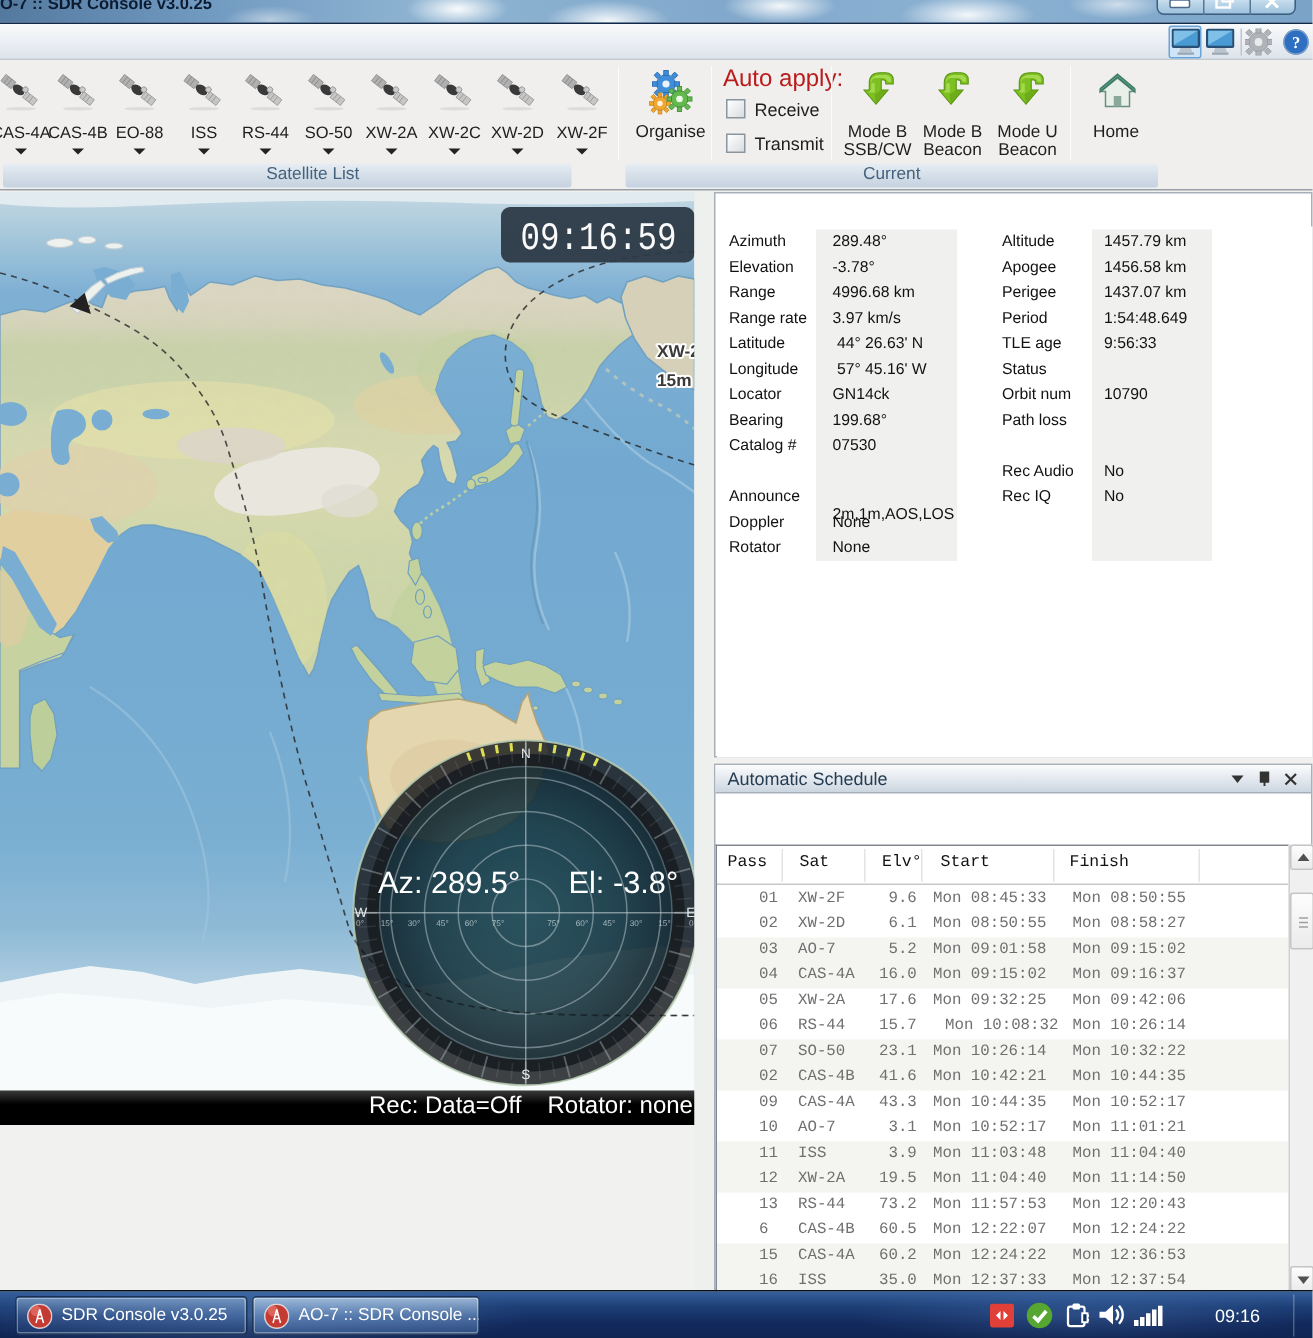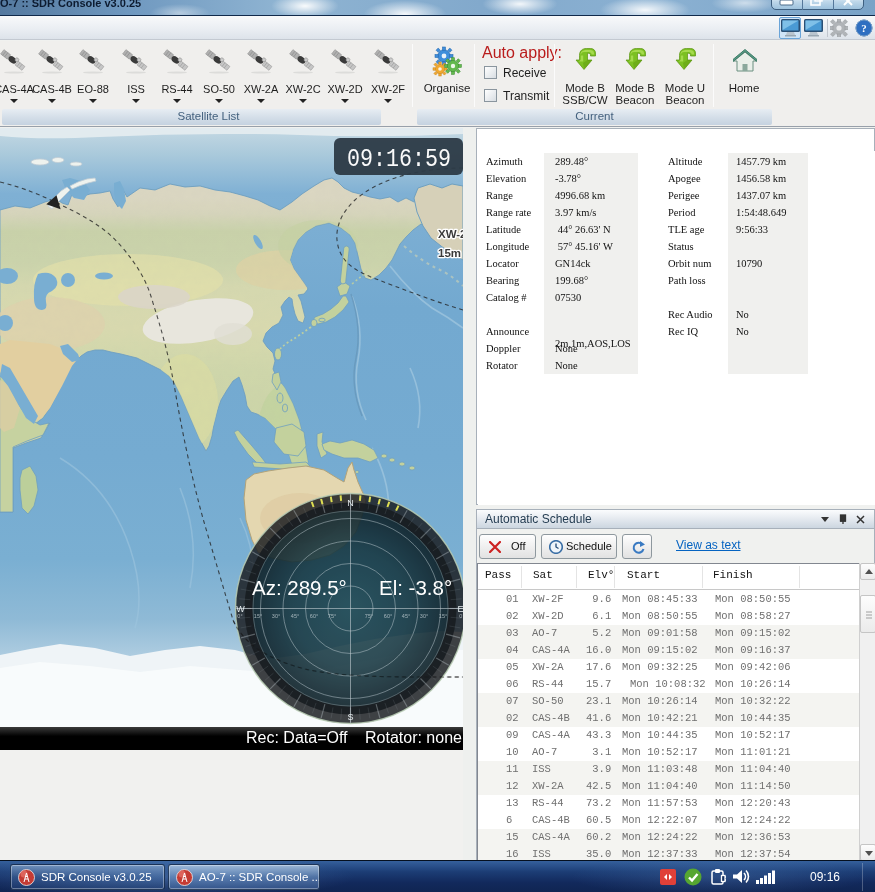--- a/index.html
+++ b/index.html
@@ -37,21 +37,21 @@
   color:#fff; font-size:15px; }
 #belowmap { left:0; top:750px; width:463px; height:110px; background:#f1f1ef; }
 #vsplit { left:463px; top:128px; width:13px; height:732px; background:#eef0ee; }
 .panel { background:#fff; border:1px solid #a7b0ba; }
 .phead { position:absolute; left:0; top:0; width:100%; height:21px;
   background:linear-gradient(#fbfcfd, #e4e9ef 50%, #ccd6e0); border-bottom:1px solid #a7b0ba;
   font-size:12px; color:#253d52; line-height:20px; padding-left:8px; }
 #statuspanel { left:476px; top:128px; width:399px; height:377px; }
 #schedpanel { left:476px; top:509px; width:399px; height:351px; }
 #statusbody { position:absolute; left:1px; top:22px; width:397px; height:354px; background:#fff; }
-.srow { position:absolute; font-family:Liberation Serif, serif; font-size:10.5px; color:#111;
+.srow { position:absolute; font-family:Liberation Sans, sans-serif; font-size:10.5px; color:#111;
   white-space:pre; line-height:17px; height:17px; }
 #lgray { position:absolute; left:66px; top:2px; width:94px; height:221px; background:#f0f0ee; }
 #rgray { position:absolute; left:250px; top:2px; width:80px; height:221px; background:#f0f0ee; }
 #schedtools { position:absolute; left:0; top:19px; width:100%; height:34px; background:#f0f1ef; }
 .tbtn { position:absolute; top:5px; height:25px; border:1px solid #8e989e; border-radius:3px;
   background:linear-gradient(#fefefe,#f1f1f1 45%,#e2e2e2); font-size:11.5px; color:#111; }
 #schedtable { position:absolute; left:0; top:53px; width:382px; height:298px; background:#fff;
   border-top:1px solid #828790; border-left:1px solid #828790; overflow:hidden; }
 .thead { position:absolute; left:0; top:0; width:100%; height:26px; background:#fff;
   border-bottom:1px solid #c8c8c8; }
@@ -664,42 +664,20 @@
   </div>
 <div id="schedpanel" class="abs panel">
 <div class="phead" style="height:19px;line-height:18px">Automatic Schedule<svg class="hdrglyphs" style="top:3px" width="48" height="13">
         <polygon points="2,4 10,4 6,9" fill="#333"></polygon>
         <g stroke="#333" stroke-width="1.3" fill="none">
           <path d="M 21,8 L 27,8 M 24,8 L 24,11"></path>
           <rect x="21.5" y="2" width="5" height="6" fill="#333"></rect>
         </g>
         <path d="M 38,3 L 45,10 M 45,3 L 38,10" stroke="#333" stroke-width="1.5"></path>
       </svg></div>
-<div id="schedtools">
-<div class="tbtn" style="left:2px;width:57px">
-        <svg class="abs" style="left:9px;top:6px" width="12" height="12">
-          <path d="M 1,1 L 11,11 M 11,1 L 1,11" stroke="#cc2222" stroke-width="2.2" stroke-linecap="round"></path>
-        </svg>
-        <span class="abs" style="left:31px;top:5px;font-size:11px">Off</span>
-      </div>
-<div class="tbtn" style="left:64px;width:76px">
-        <svg class="abs" style="left:7px;top:5px" width="14" height="14">
-          <circle cx="7" cy="7" r="6.3" fill="#eef4fa" stroke="#3a6ea5" stroke-width="1.6"></circle>
-          <path d="M 7,3.5 L 7,7 L 9.5,8.5" stroke="#224a77" stroke-width="1.3" fill="none"></path>
-        </svg>
-        <span class="abs" style="left:24px;top:5px;font-size:11px">Schedule</span>
-      </div>
-<div class="tbtn" style="left:145px;width:30px">
-        <svg class="abs" style="left:7px;top:5px" width="16" height="16">
-          <path d="M 12.5,4.5 A 5,5 0 1 0 13.5,9" fill="none" stroke="#3a7ac2" stroke-width="2"></path>
-          <polygon points="10,1 15,4.5 10,7" fill="#3a7ac2"></polygon>
-        </svg>
-      </div>
-<div class="abs" style="left:199px;top:9px;font-size:12px;color:#0563c1;text-decoration:underline">View as text</div>
-</div>
 <div id="schedtable">
 <div class="thead">
         <span style="left:7px">Pass</span>
         <span style="left:55px">Sat</span>
         <span style="left:110px">Elv°</span>
         <span style="left:149px">Start</span>
         <span style="left:235px">Finish</span>
         <div class="tcol" style="left:43px"></div>
         <div class="tcol" style="left:98px"></div>
         <div class="tcol" style="left:136px"></div>
@@ -710,21 +688,21 @@
 <div class="trow" style="top:44px"><span class="abs" style="left:28px">02</span><span class="abs" style="left:54px">XW-2D</span><span class="abs" style="left:108px"> 6.1</span><span class="abs" style="left:144px">Mon 08:50:55</span><span class="abs" style="left:237px">Mon 08:58:27</span></div>
 <div class="trow alt" style="top:61px"><span class="abs" style="left:28px">03</span><span class="abs" style="left:54px">AO-7 </span><span class="abs" style="left:108px"> 5.2</span><span class="abs" style="left:144px">Mon 09:01:58</span><span class="abs" style="left:237px">Mon 09:15:02</span></div>
 <div class="trow alt" style="top:78px"><span class="abs" style="left:28px">04</span><span class="abs" style="left:54px">CAS-4A</span><span class="abs" style="left:108px">16.0</span><span class="abs" style="left:144px">Mon 09:15:02</span><span class="abs" style="left:237px">Mon 09:16:37</span></div>
 <div class="trow" style="top:95px"><span class="abs" style="left:28px">05</span><span class="abs" style="left:54px">XW-2A</span><span class="abs" style="left:108px">17.6</span><span class="abs" style="left:144px">Mon 09:32:25</span><span class="abs" style="left:237px">Mon 09:42:06</span></div>
 <div class="trow" style="top:112px"><span class="abs" style="left:28px">06</span><span class="abs" style="left:54px">RS-44</span><span class="abs" style="left:108px">15.7</span><span class="abs" style="left:152px">Mon 10:08:32</span><span class="abs" style="left:237px">Mon 10:26:14</span></div>
 <div class="trow alt" style="top:129px"><span class="abs" style="left:28px">07</span><span class="abs" style="left:54px">SO-50</span><span class="abs" style="left:108px">23.1</span><span class="abs" style="left:144px">Mon 10:26:14</span><span class="abs" style="left:237px">Mon 10:32:22</span></div>
 <div class="trow alt" style="top:146px"><span class="abs" style="left:28px">02</span><span class="abs" style="left:54px">CAS-4B</span><span class="abs" style="left:108px">41.6</span><span class="abs" style="left:144px">Mon 10:42:21</span><span class="abs" style="left:237px">Mon 10:44:35</span></div>
 <div class="trow" style="top:163px"><span class="abs" style="left:28px">09</span><span class="abs" style="left:54px">CAS-4A</span><span class="abs" style="left:108px">43.3</span><span class="abs" style="left:144px">Mon 10:44:35</span><span class="abs" style="left:237px">Mon 10:52:17</span></div>
 <div class="trow" style="top:180px"><span class="abs" style="left:28px">10</span><span class="abs" style="left:54px">AO-7 </span><span class="abs" style="left:108px"> 3.1</span><span class="abs" style="left:144px">Mon 10:52:17</span><span class="abs" style="left:237px">Mon 11:01:21</span></div>
 <div class="trow alt" style="top:197px"><span class="abs" style="left:28px">11</span><span class="abs" style="left:54px">ISS  </span><span class="abs" style="left:108px"> 3.9</span><span class="abs" style="left:144px">Mon 11:03:48</span><span class="abs" style="left:237px">Mon 11:04:40</span></div>
-<div class="trow alt" style="top:214px"><span class="abs" style="left:28px">12</span><span class="abs" style="left:54px">XW-2A</span><span class="abs" style="left:108px">42.5</span><span class="abs" style="left:144px">Mon 11:04:40</span><span class="abs" style="left:237px">Mon 11:14:50</span></div>
+<div class="trow alt" style="top:214px"><span class="abs" style="left:28px">12</span><span class="abs" style="left:54px">XW-2A</span><span class="abs" style="left:108px">19.5</span><span class="abs" style="left:144px">Mon 11:04:40</span><span class="abs" style="left:237px">Mon 11:14:50</span></div>
 <div class="trow" style="top:231px"><span class="abs" style="left:28px">13</span><span class="abs" style="left:54px">RS-44</span><span class="abs" style="left:108px">73.2</span><span class="abs" style="left:144px">Mon 11:57:53</span><span class="abs" style="left:237px">Mon 12:20:43</span></div>
 <div class="trow" style="top:248px"><span class="abs" style="left:28px">6</span><span class="abs" style="left:54px">CAS-4B</span><span class="abs" style="left:108px">60.5</span><span class="abs" style="left:144px">Mon 12:22:07</span><span class="abs" style="left:237px">Mon 12:24:22</span></div>
 <div class="trow alt" style="top:265px"><span class="abs" style="left:28px">15</span><span class="abs" style="left:54px">CAS-4A</span><span class="abs" style="left:108px">60.2</span><span class="abs" style="left:144px">Mon 12:24:22</span><span class="abs" style="left:237px">Mon 12:36:53</span></div>
 <div class="trow alt" style="top:282px"><span class="abs" style="left:28px">16</span><span class="abs" style="left:54px">ISS  </span><span class="abs" style="left:108px">35.0</span><span class="abs" style="left:144px">Mon 12:37:33</span><span class="abs" style="left:237px">Mon 12:37:54</span></div>
 </div>
 <div id="sbar">
 <div class="sbtn" style="top:0px"><svg width="16" height="17">
           <polygon points="8,5 12,10 4,10" fill="#505050"></polygon>
         </svg></div>
 <div class="sbtn" style="top:32px;height:38px;border-radius:2px"><svg width="16" height="38">

